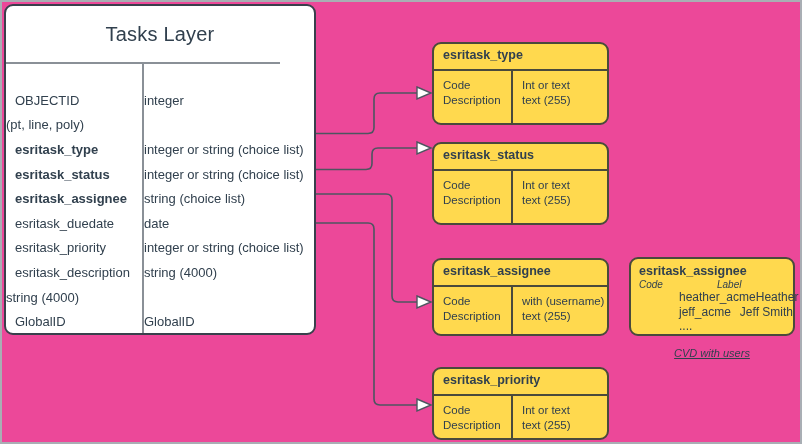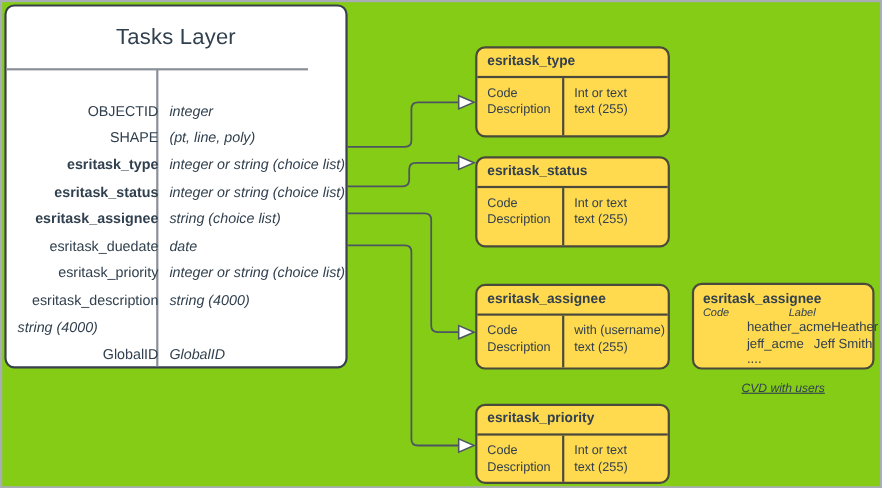--- a/index.html
+++ b/index.html
@@ -1,29 +1,29 @@
 <!DOCTYPE html>
 <html><head>
 <meta charset="utf-8">
 <style>
   html,body{margin:0;padding:0;background:#fff;}
   body{font-family:"Liberation Sans", sans-serif;color:#31404E;}
-  #stage{position:relative;width:802px;height:444px;background:#84cc16;overflow:hidden;
+  #stage{position:relative;width:802px;height:444px;background:#ec4899;overflow:hidden;
          border:2px solid #A9AEB4;box-sizing:border-box;}
   
   .tasks-table{position:absolute;left:2px;top:2px;width:312px;height:331px;
     background:#fff;border:2px solid #39404C;border-radius:9px;box-sizing:border-box;}
   .tasks-title{height:56px;display:flex;align-items:center;justify-content:center;
     font-size:20px;letter-spacing:.2px;}
   .title-underline{position:absolute;left:0;top:56px;width:274px;height:2px;background:#8A9097;}
   .col-divider{position:absolute;left:136px;top:57px;width:2px;height:270px;background:#8A9097;}
   .rows{position:absolute;left:0;top:82px;width:100%;}
-  .frow{display:flex;height:24.6px;align-items:center;font-size:13px;text-align:right;}
+  .frow{display:flex;height:24.6px;align-items:center;font-size:13px;}
   .fname{width:138px;padding-left:9px;box-sizing:border-box;white-space:nowrap;}
-  .ftype{padding-left:10px;white-space:nowrap;font-style:italic;}
+  .ftype{padding-left:0;white-space:nowrap;}
   .frow.bold .fname{font-weight:bold;}
   
   .dom{position:absolute;width:177px;background:#FFD94E;border:2px solid #4A4A3C;
     border-radius:9px;box-sizing:border-box;}
   .dtitle{height:21px;padding:4px 0 0 9px;font-weight:bold;font-size:12.5px;
     border-bottom:2px solid #4A4A3C;box-sizing:content-box;white-space:nowrap;}
   .dbody{display:flex;height:calc(100% - 27px);}
   .dcell{padding:7px 0 0 9px;font-size:11.5px;line-height:15px;box-sizing:border-box;}
   .dcell.l{width:79px;border-right:2px solid #4A4A3C;}
   .dcell .ln{white-space:nowrap;}
@@ -65,21 +65,20 @@
   <div class="tasks-table">
     <div class="tasks-title">Tasks Layer</div>
     <div class="title-underline"></div>
     <div class="col-divider"></div>
     <div class="rows">
       <div class="frow">
         <div class="fname">OBJECTID</div>
         <div class="ftype">integer</div>
       </div>
       <div class="frow">
-        <div class="fname">SHAPE</div>
         <div class="ftype">(pt, line, poly)</div>
       </div>
       <div class="frow bold">
         <div class="fname">esritask_type</div>
         <div class="ftype">integer or string (choice list)</div>
       </div>
       <div class="frow bold">
         <div class="fname">esritask_status</div>
         <div class="ftype">integer or string (choice list)</div>
       </div>

